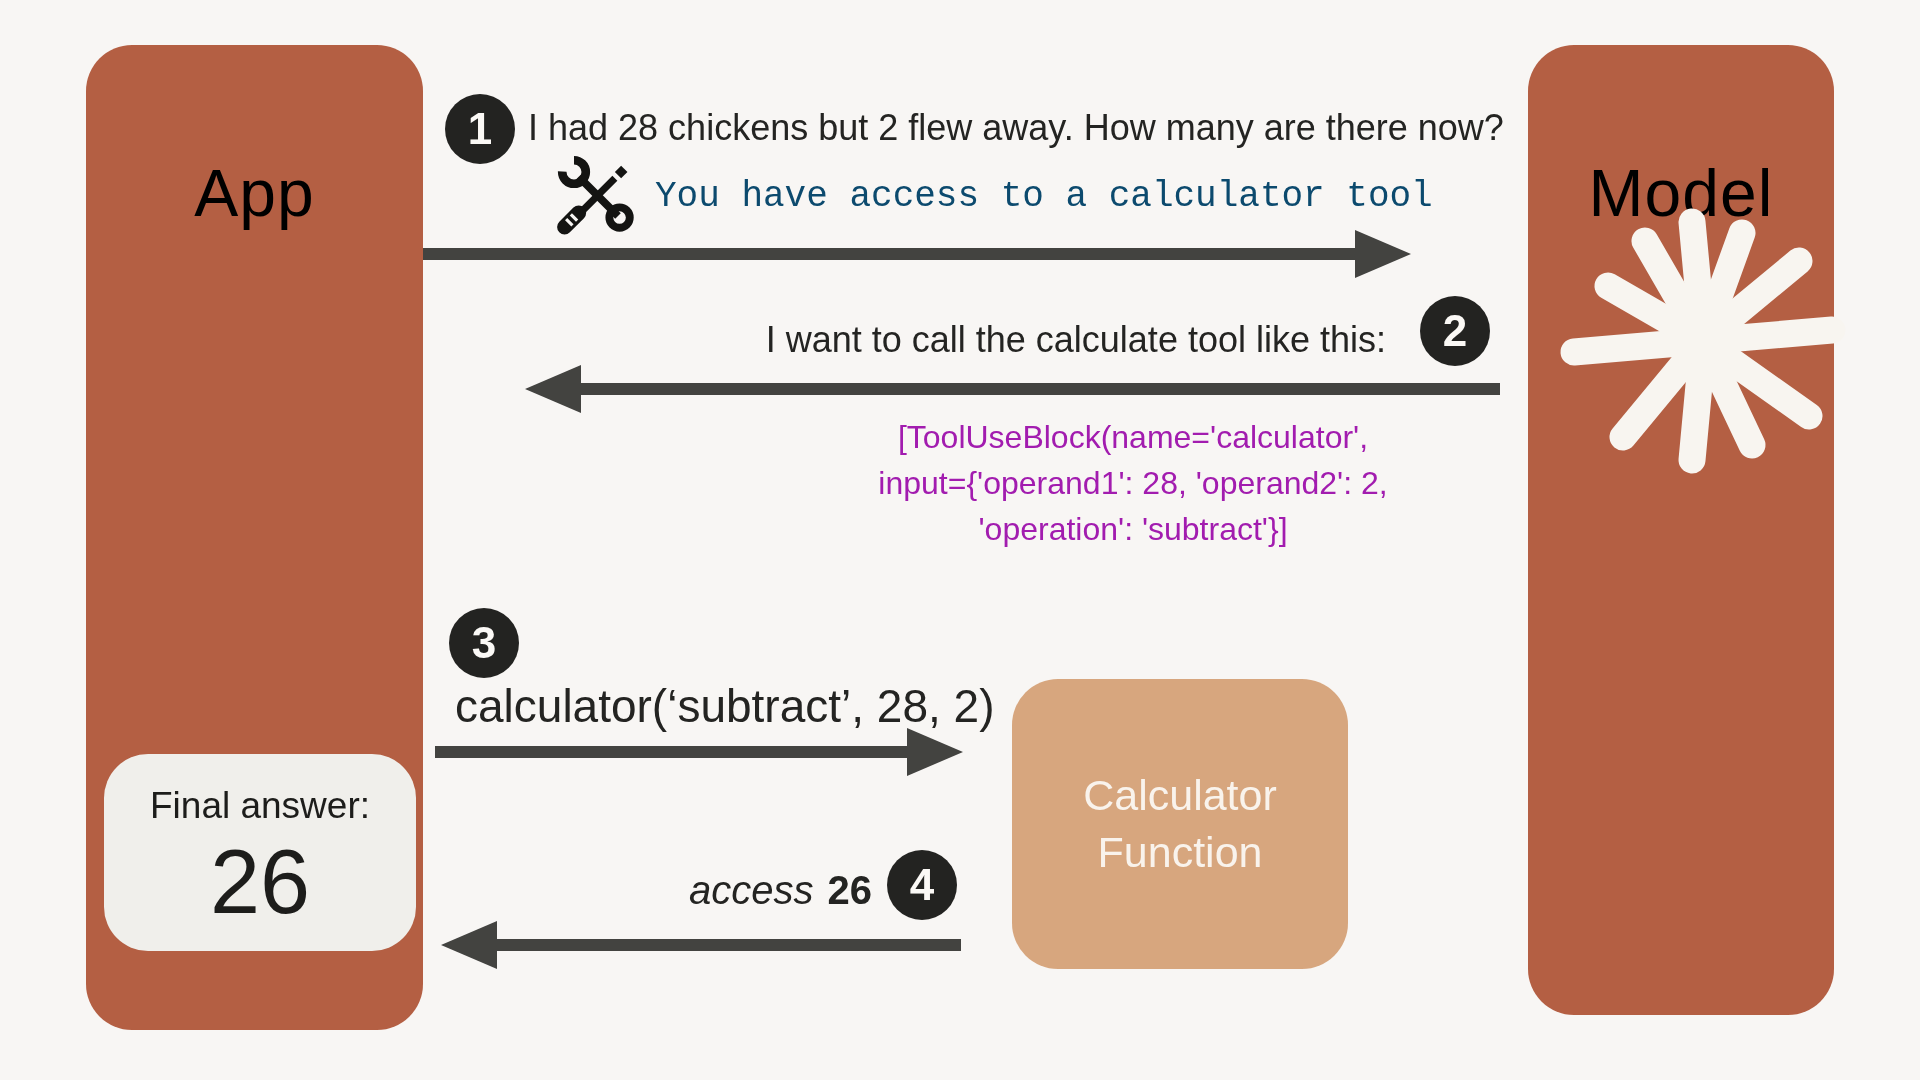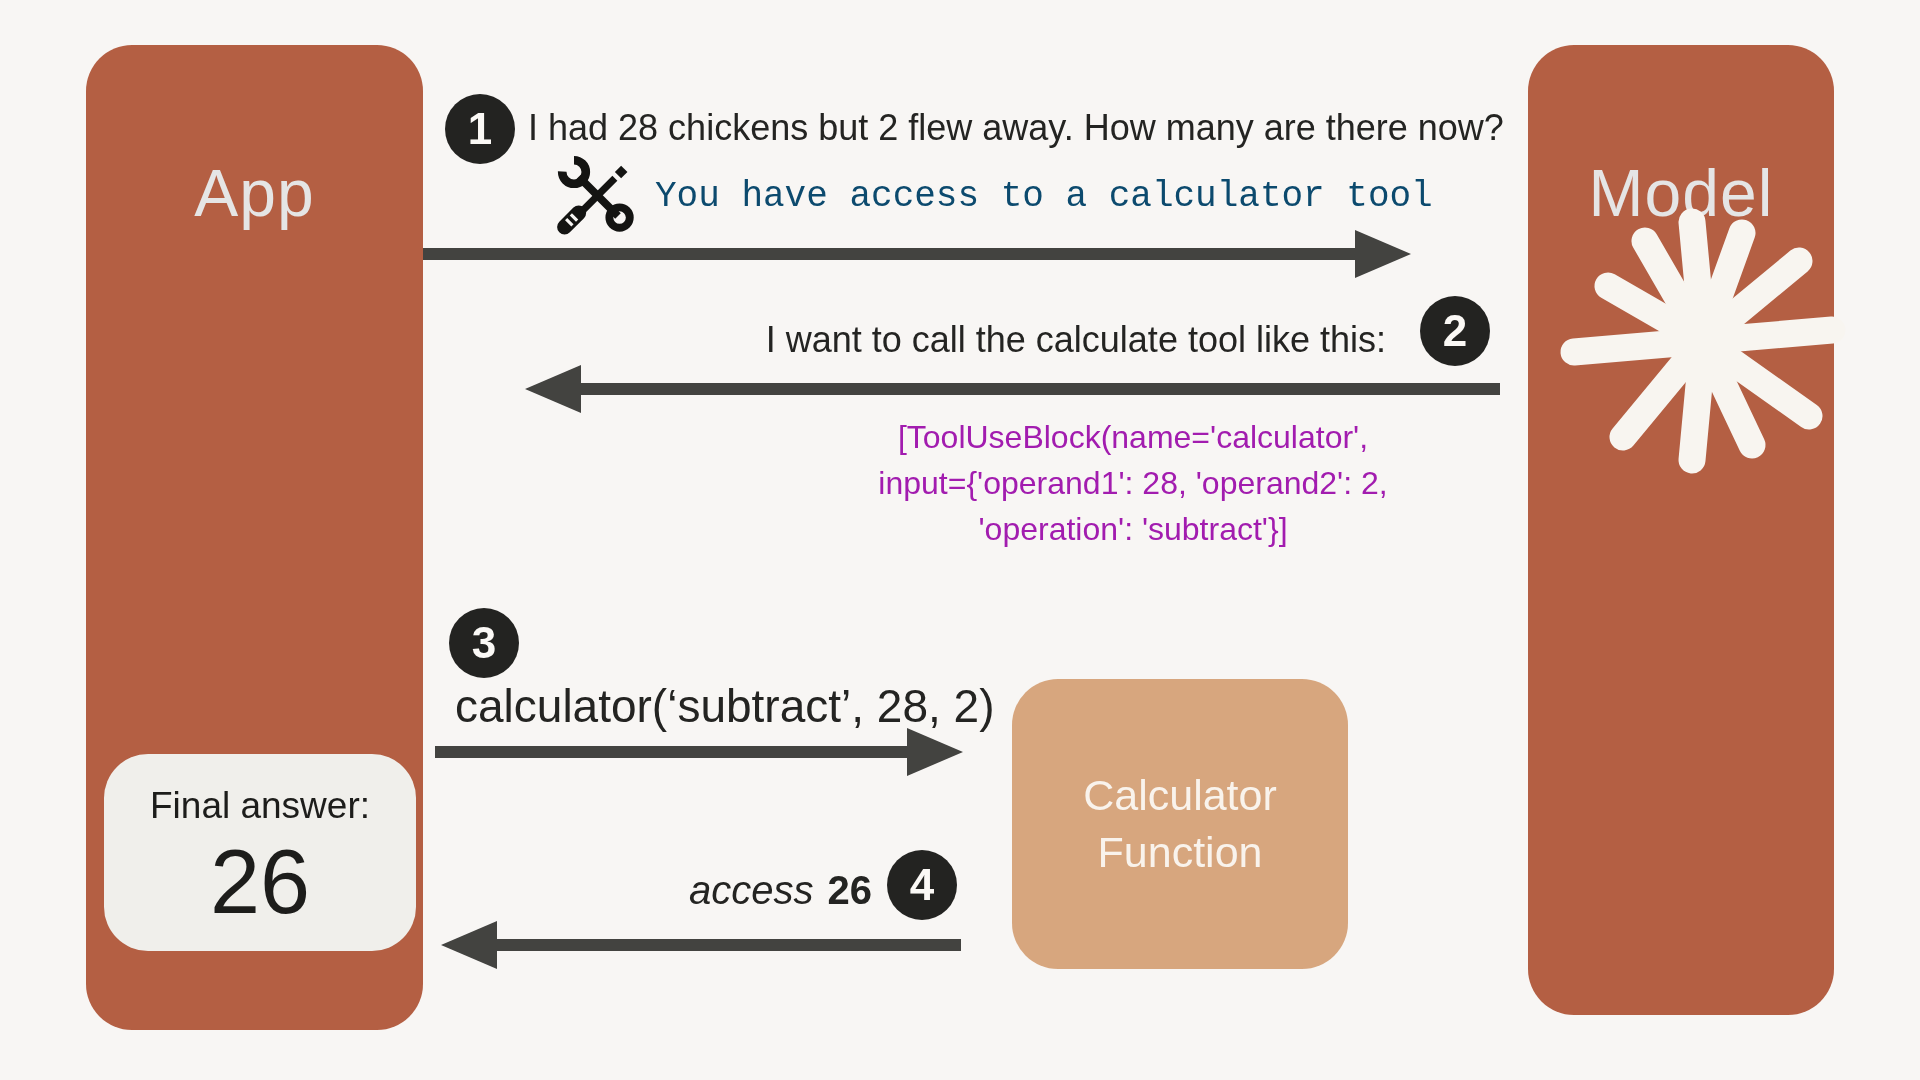--- a/index.html
+++ b/index.html
@@ -5,21 +5,21 @@
   html,body{margin:0;padding:0;background:#f8f6f4;}
   .canvas{
     position:relative;width:1920px;height:1080px;background:#f8f6f4;
     font-family:"Liberation Sans",sans-serif;overflow:hidden;color:#242422;
   }
   .pillar{position:absolute;background:#b45f43;border-radius:46px;}
   .pillar.app{left:86px;top:45px;width:337px;height:985px;}
   .pillar.model{left:1528px;top:45px;width:306px;height:970px;}
   .pillar-title{
     position:absolute;left:0;width:100%;top:108px;text-align:center;
-    color:#e5e5e5;font-size:66px;line-height:80px;font-weight:400;letter-spacing:1px;
+    color:#000000;font-size:66px;line-height:80px;font-weight:400;letter-spacing:1px;
   }
   .badge{
     position:absolute;width:70px;height:70px;border-radius:50%;
     background:#232321;color:#fbf9f6;display:flex;align-items:center;justify-content:center;
     font-size:44px;font-weight:600;
   }
   .badge.b1{left:445px;top:94px;}
   .badge.b2{left:1420px;top:296px;}
   .badge.b3{left:449px;top:608px;}
   .badge.b4{left:887px;top:850px;}

